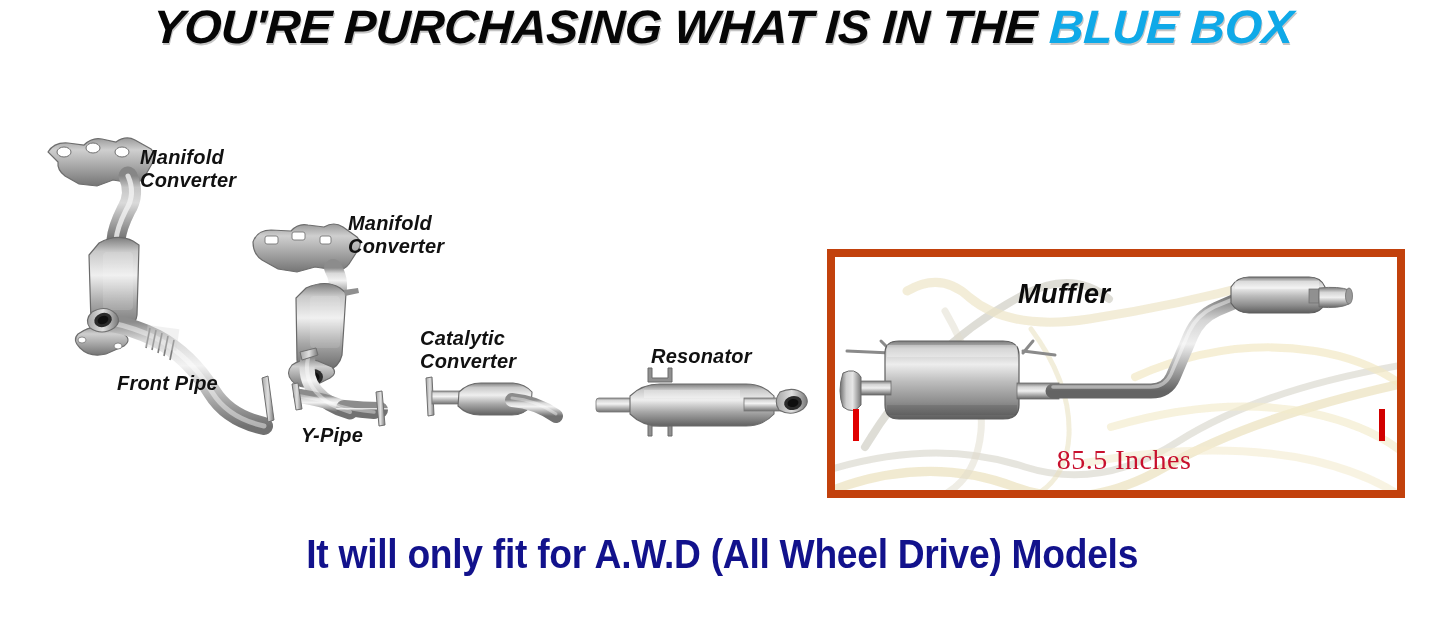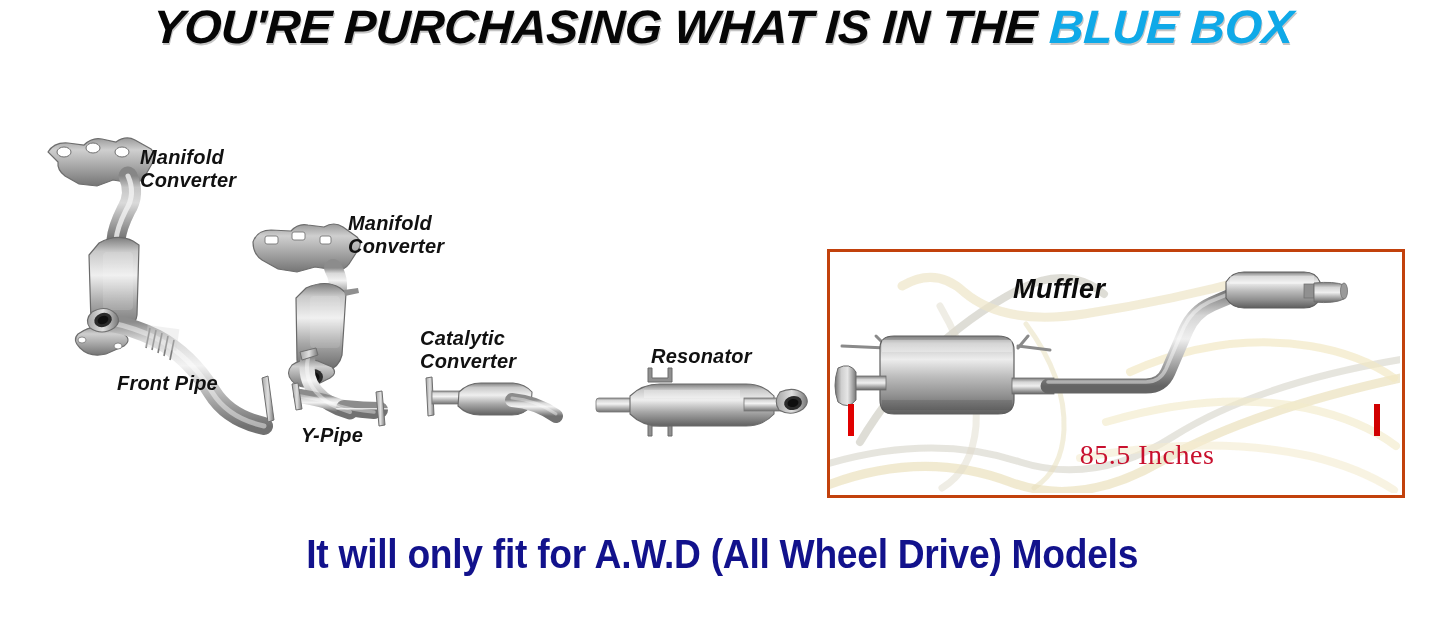--- a/index.html
+++ b/index.html
@@ -34,34 +34,34 @@
     font-weight:bold;font-style:italic;
     color:#111111;
     font-size:20px;line-height:1.15;
     white-space:pre-line;
     letter-spacing:.2px;
   }
 
   
   #bluebox{
     position:absolute;left:827px;top:249px;width:578px;height:249px;
-    border:3px solid #c2410c;background:#ffffff;box-sizing:border-box;
+    border:8px solid #c2410c;background:#ffffff;box-sizing:border-box;
     overflow:hidden;
   }
   #bluebox svg{position:absolute;left:0;top:0;}
   .muffler-label{
     position:absolute;left:183px;top:22px;
     font-family:"Liberation Sans",sans-serif;
     font-weight:bold;font-style:italic;color:#0b0b0b;
     font-size:27px;letter-spacing:.4px;
   }
   .inches-label{
     position:absolute;left:0;top:187px;width:578px;text-align:center;
     font-family:"Liberation Serif",serif;
-    color:#C8102E;font-size:28px;letter-spacing:.5px;margin-left:28px;
+    color:#C8102E;font-size:28px;letter-spacing:.5px;
   }
 
   
   #bottomtext{
     position:absolute;left:0;top:524px;width:1445px;height:60px;
     display:flex;align-items:center;justify-content:center;white-space:nowrap;
   }
   #bottomtext .bt{
     font-family:"Liberation Sans Narrow","Liberation Sans",sans-serif;
     font-weight:bold;color:#12128C;font-size:40px;

